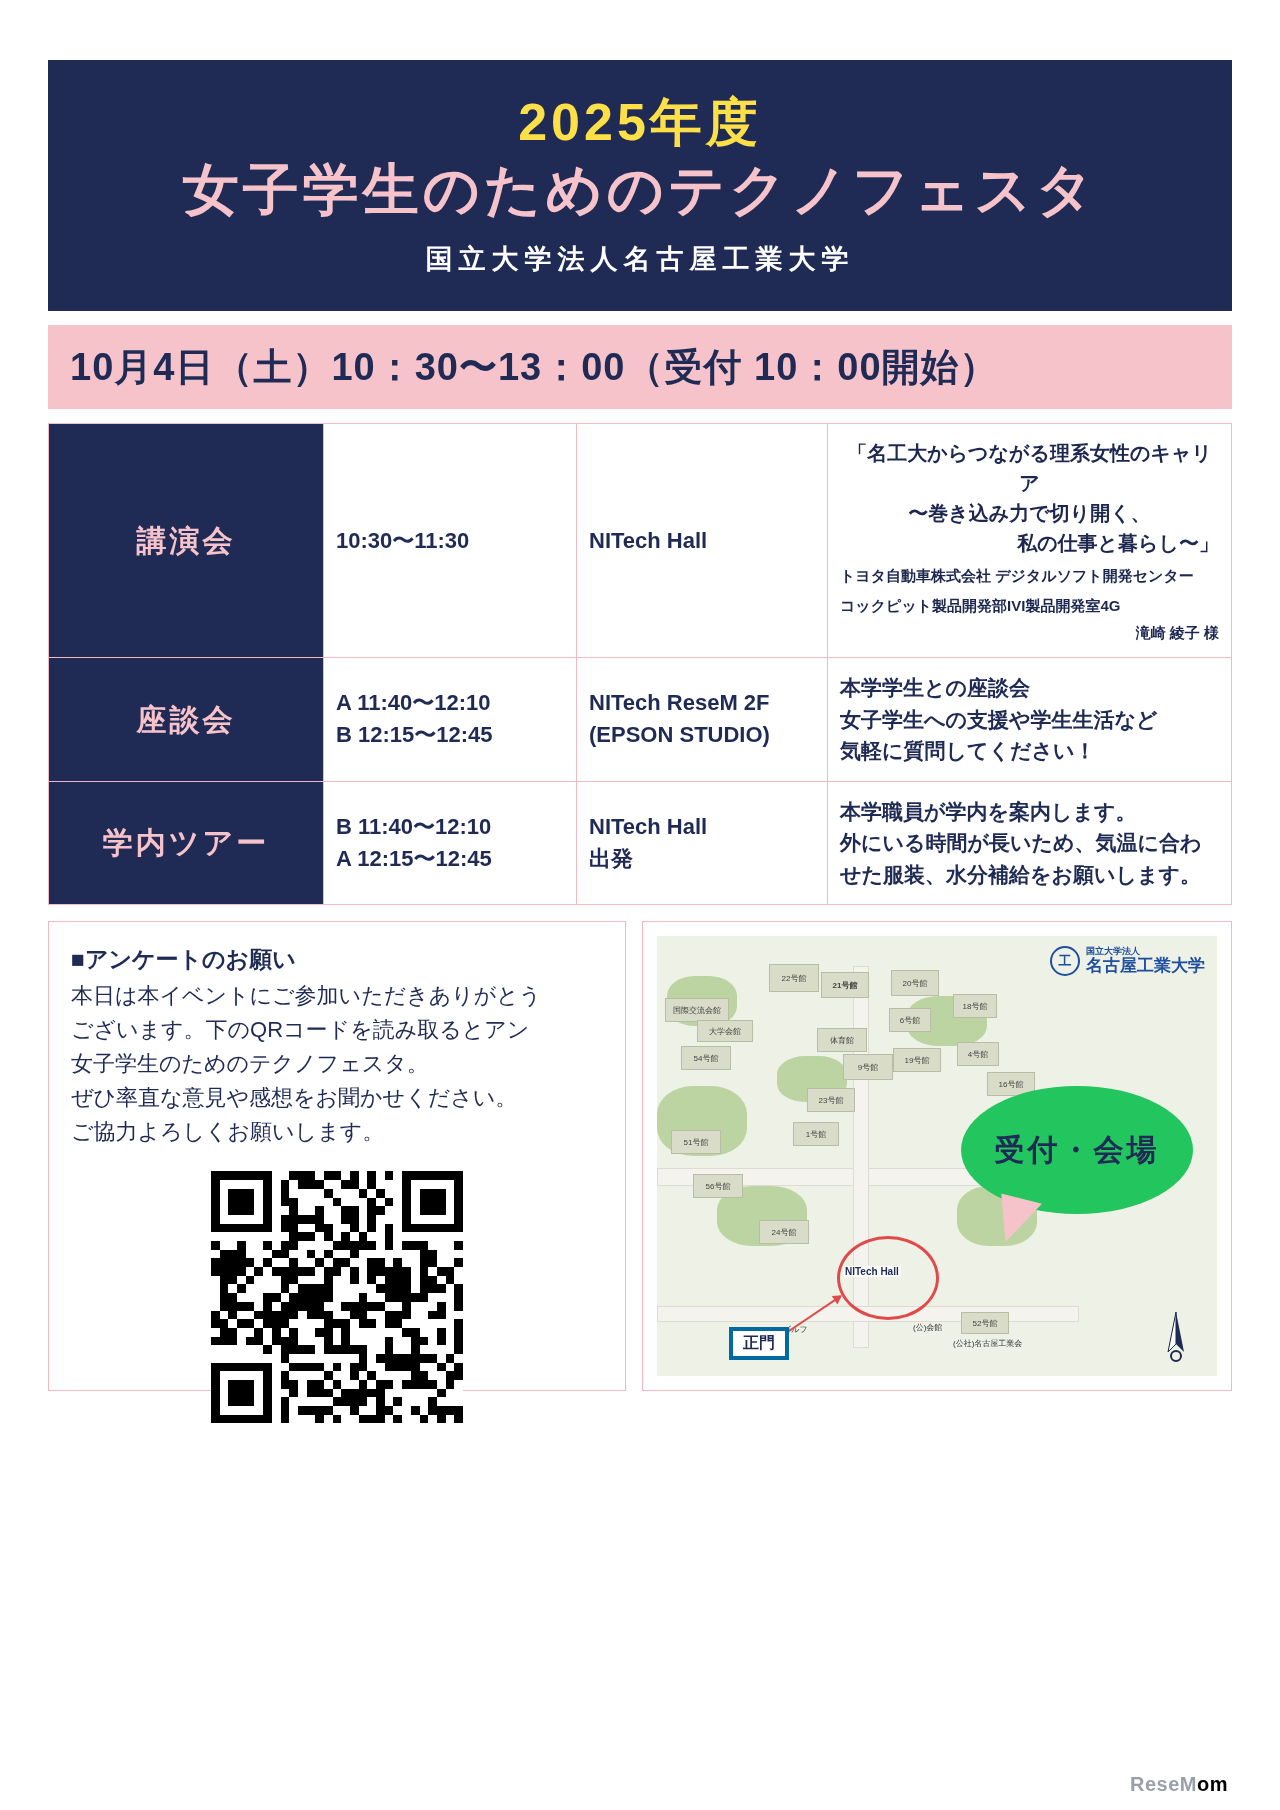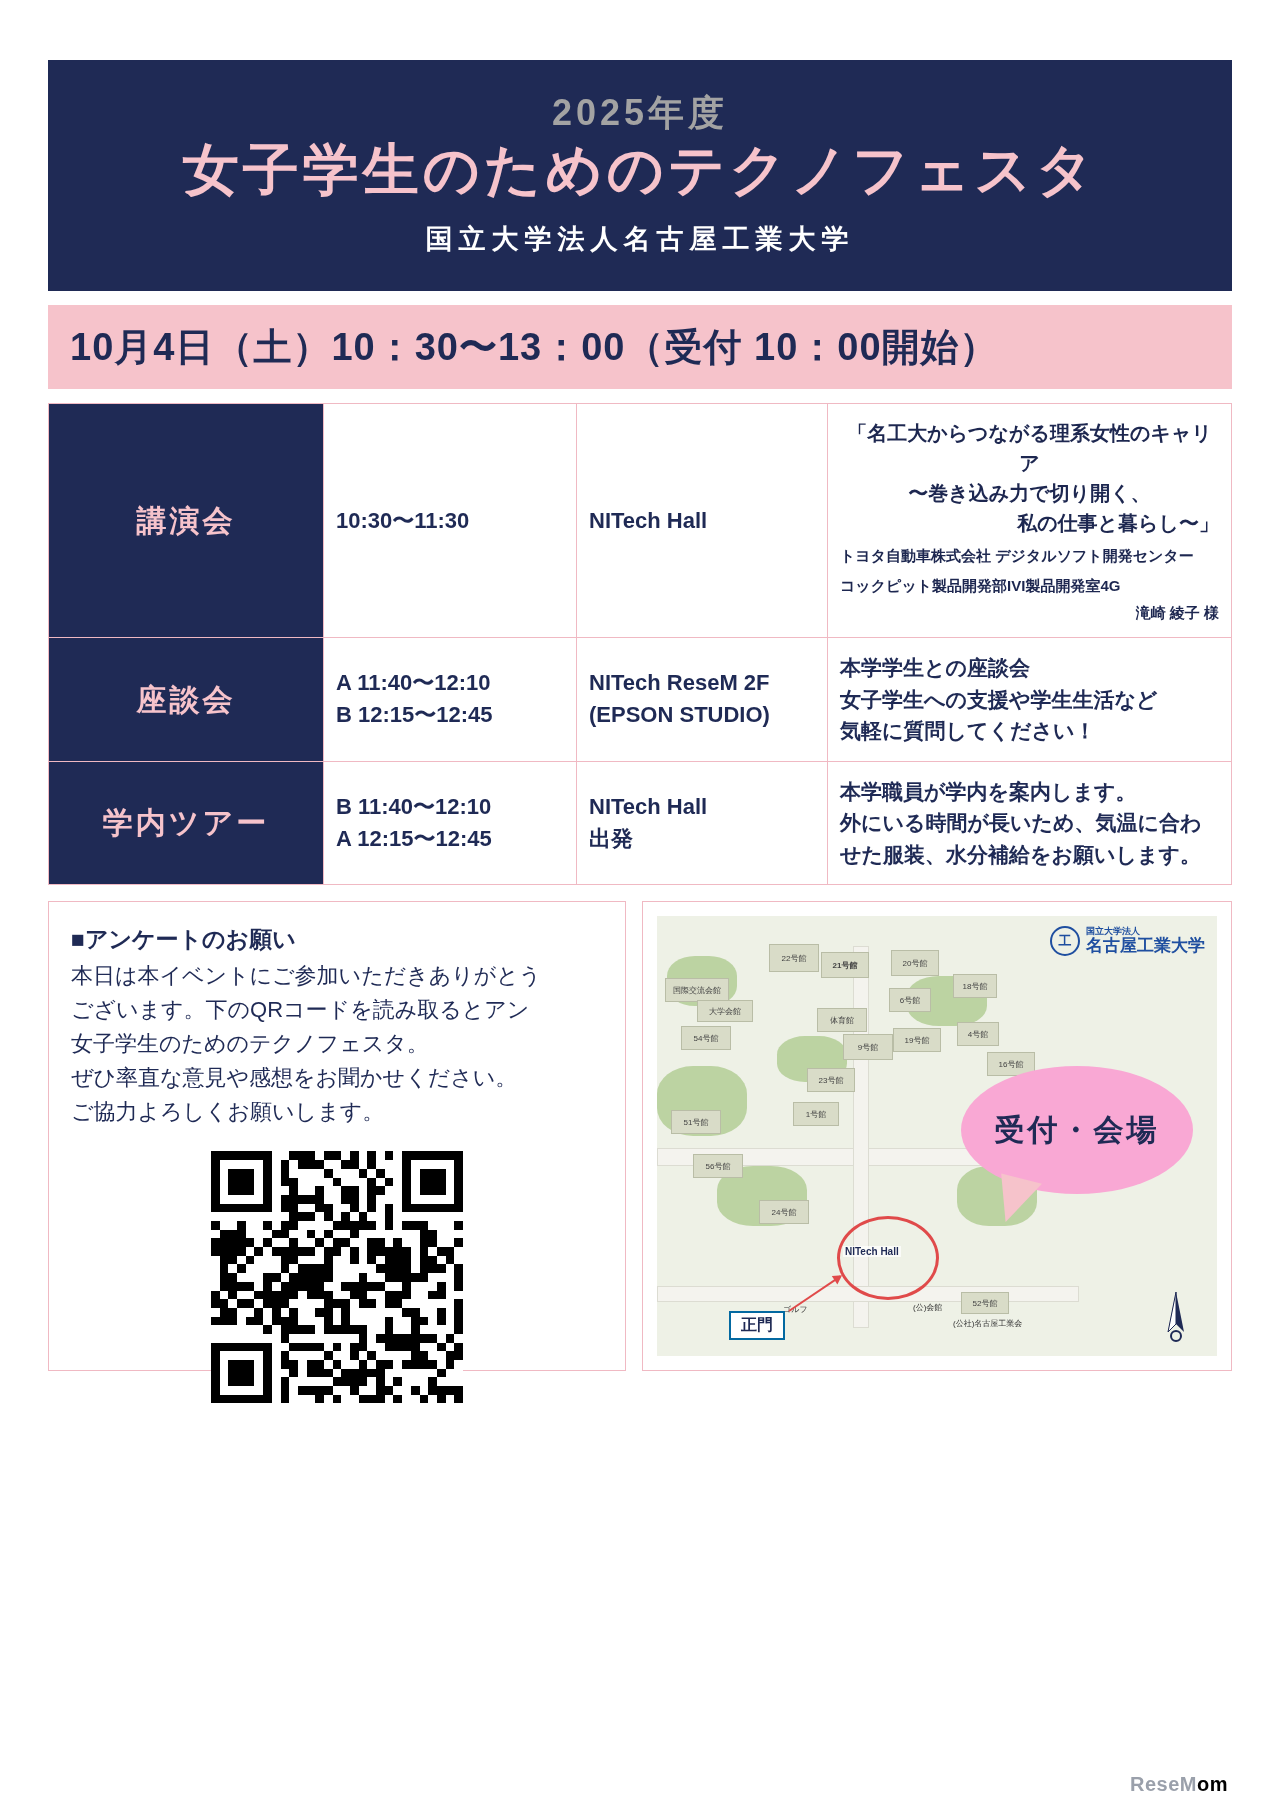--- a/index.html
+++ b/index.html
@@ -23,22 +23,22 @@
     height: 1680px;
   }
 
   
   .header-band {
     background: #1f2a55;
     padding: 30px 20px 34px 20px;
     text-align: center;
   }
   .title-line1 {
-    color: #a3a3a3;
-    font-size: 36px;
+    color: #fde047;
+    font-size: 52px;
     font-weight: bold;
     letter-spacing: 4px;
     line-height: 1.25;
   }
   .title-line2 {
     color: #f6c3cb;
     font-size: 56px;
     font-weight: bold;
     letter-spacing: 4px;
     line-height: 1.25;
@@ -245,21 +245,21 @@
     position: absolute;
     background: #bcd3a2;
     border-radius: 40%;
   }
   .bubble {
     position: absolute;
     right: 24px;
     top: 150px;
     width: 232px;
     height: 128px;
-    background: #f9a8d4;
+    background: #22c55e;
     border-radius: 50%;
     display: flex;
     align-items: center;
     justify-content: center;
     color: #1f2a55;
     font-size: 30px;
     font-weight: bold;
     letter-spacing: 3px;
     z-index: 5;
   }
@@ -292,21 +292,21 @@
     color: #1f2a55;
     font-weight: bold;
     z-index: 5;
     background: rgba(255,255,255,.7);
     padding: 0 2px;
   }
   .gate-box {
     position: absolute;
     left: 72px;
     bottom: 16px;
-    border: 2px solid #0369a1;
+    border: 4px solid #0369a1;
     background: #ffffff;
     padding: 2px 10px;
     font-size: 16px;
     font-weight: bold;
     color: #1f2a55;
     z-index: 5;
   }
   .gate-arrow {
     position: absolute;
     left: 132px;

